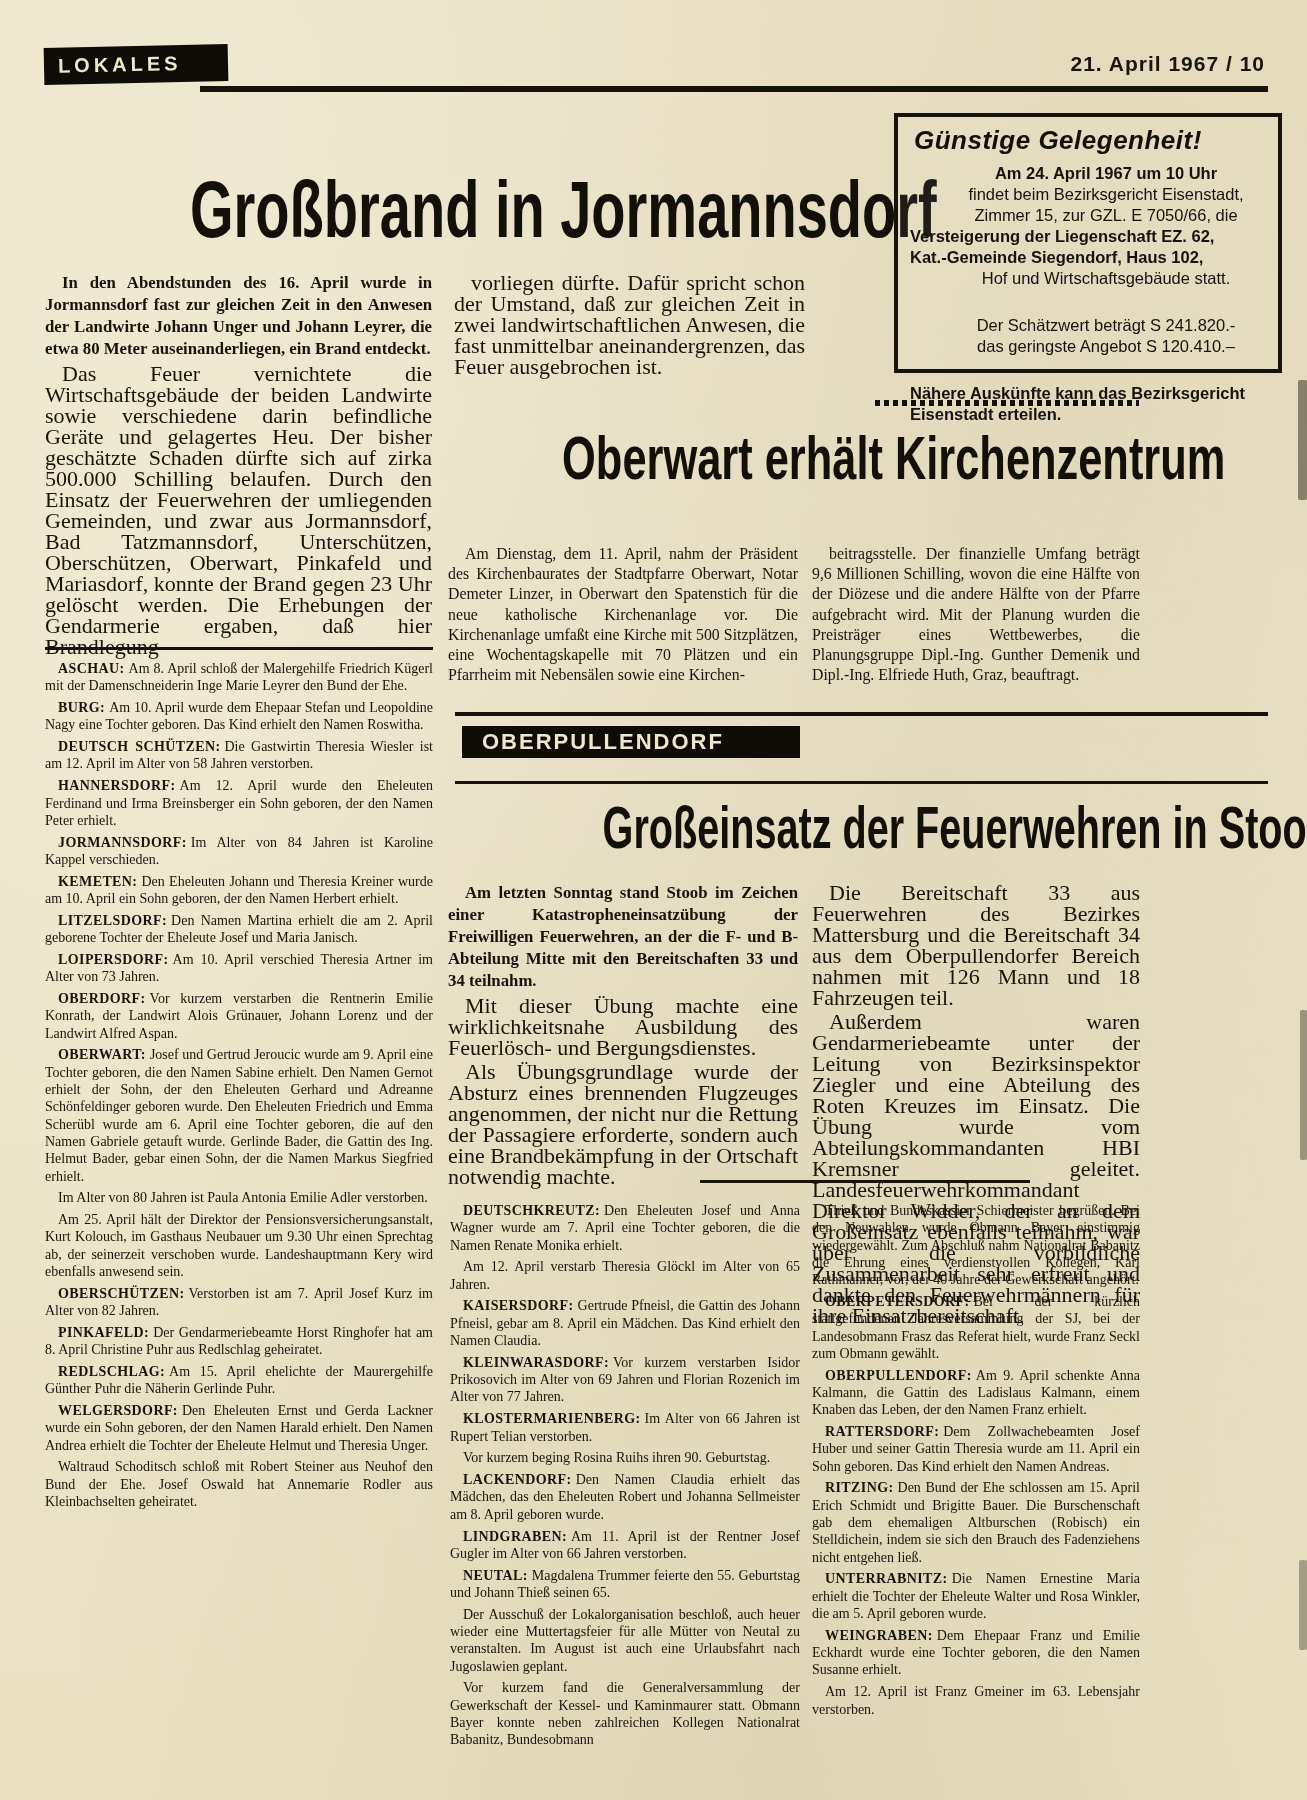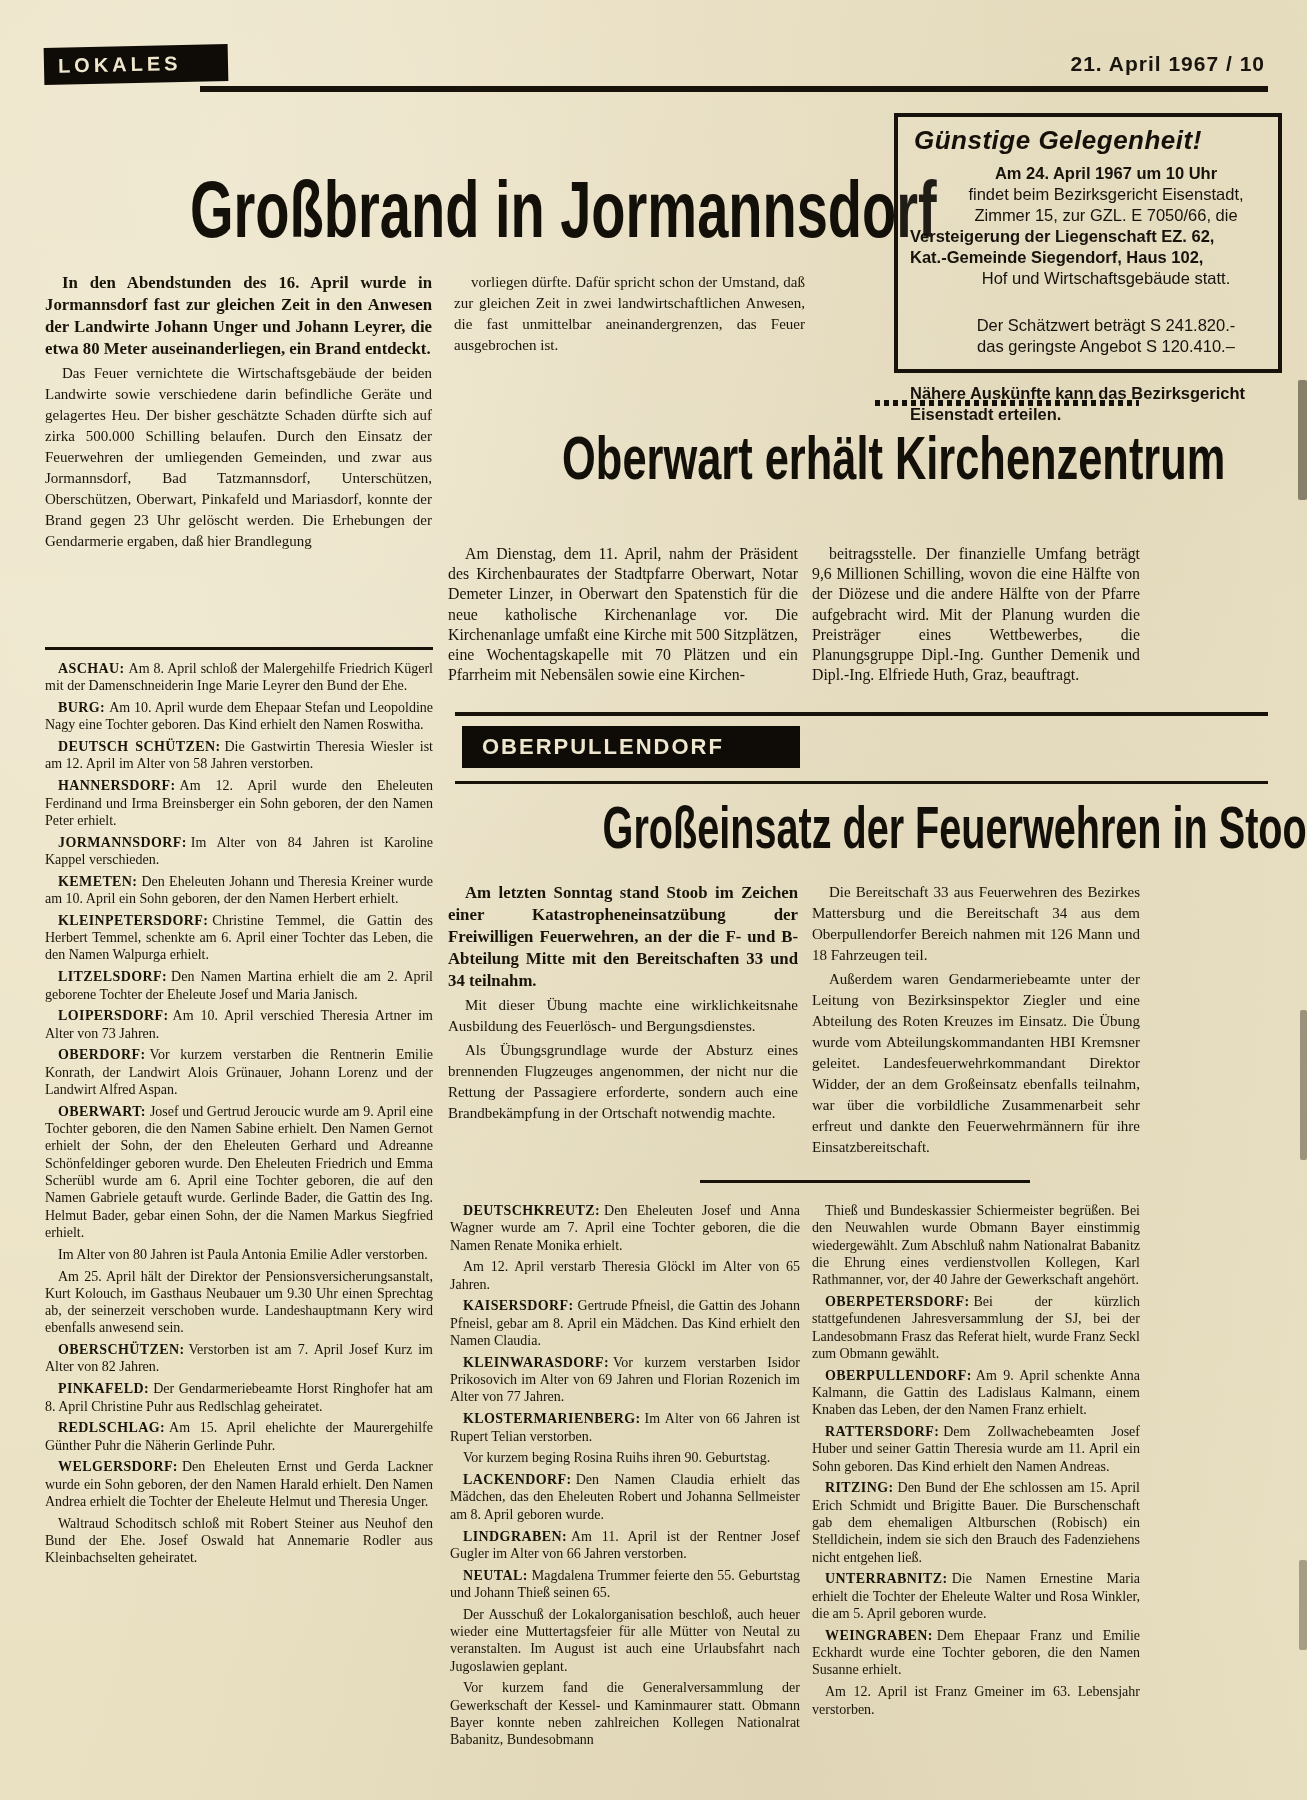--- a/index.html
+++ b/index.html
@@ -33,36 +33,36 @@
   .headline>span{display:inline-block;white-space:nowrap;transform-origin:50% 50%;}
   .headline-grossbrand{left:30px;top:162px;width:790px;font-size:80px;line-height:96px;}
   .headline-grossbrand>span{transform:scaleX(0.70);}
   .headline-kirche{left:420px;top:420px;width:722px;font-size:62px;line-height:76px;}
   .headline-kirche>span{transform:scaleX(0.70);}
   .headline-stoob{left:415px;top:790px;width:730px;font-size:60px;line-height:76px;}
   .headline-stoob>span{transform:scaleX(0.66);}
   
   .cols{display:flex;}
   .atext p{margin:0 0 3px 0;text-align:justify;text-indent:17px;
-    font-size:15px;line-height:21px;color:#191409;}
+    font-size:22px;line-height:21px;color:#191409;}
   .atext p.lead{font-weight:bold;font-size:16.8px;line-height:22px;}
   .grossbrand-cols{left:45px;top:272px;width:760px;gap:22px;}
   .grossbrand-cols .c1{width:387px;}
   .grossbrand-cols .c2{width:351px;}
   .kirche-cols{left:448px;top:544px;width:692px;gap:14px;}
   .kirche-cols .atext p{font-size:15.8px;line-height:20.2px;}
   .kirche-cols .c1{width:350px;}
   .kirche-cols .c2{width:328px;}
   .stoob-cols{left:448px;top:882px;width:692px;gap:14px;}
   .stoob-cols .c1{width:350px;}
   .stoob-cols .c2{width:328px;}
   .rule-left{left:45px;top:647px;width:388px;height:3px;}
   .rule-op-top{left:455px;top:712px;width:813px;height:4px;}
   .rule-op-bot{left:455px;top:781px;width:813px;height:3px;}
-  .badge-oberpullendorf{left:462px;top:726px;width:318px;height:42px;font-size:22px;
+  .badge-oberpullendorf{left:462px;top:726px;width:318px;height:32px;font-size:22px;
     letter-spacing:2px;padding-left:20px;}
   .rule-mid{left:700px;top:1180px;width:330px;height:3px;}
   
   .dotline{left:875px;top:400px;width:264px;height:6px;
     background:repeating-linear-gradient(90deg,#14100a 0 5px,transparent 5px 9px);}
   
   .notices p{margin:0 0 4.5px 0;text-align:justify;text-indent:13px;
     font-size:14px;line-height:17.3px;color:#191409;}
   .notices b{letter-spacing:.4px;}
   .notices b:not(:empty){margin-right:4px;}
@@ -156,21 +156,20 @@
       <p><b>BURG:</b><span>Am 10. April wurde dem Ehepaar Stefan und Leopoldine Nagy eine Tochter geboren. Das Kind erhielt den Namen Roswitha.</span></p>
 
       <p><b>DEUTSCH SCHÜTZEN:</b><span>Die Gastwirtin Theresia Wiesler ist am 12. April im Alter von 58 Jahren verstorben.</span></p>
 
       <p><b>HANNERSDORF:</b><span>Am 12. April wurde den Eheleuten Ferdinand und Irma Breinsberger ein Sohn geboren, der den Namen Peter erhielt.</span></p>
 
       <p><b>JORMANNSDORF:</b><span>Im Alter von 84 Jahren ist Karoline Kappel verschieden.</span></p>
 
       <p><b>KEMETEN:</b><span>Den Eheleuten Johann und Theresia Kreiner wurde am 10. April ein Sohn geboren, der den Namen Herbert erhielt.</span></p>
 
-      <p><b>KLEINPETERSDORF:</b><span>Christine Temmel, die Gattin des Herbert Temmel, schenkte am 6. April einer Tochter das Leben, die den Namen Walpurga erhielt.</span></p>
 
       <p><b>LITZELSDORF:</b><span>Den Namen Martina erhielt die am 2. April geborene Tochter der Eheleute Josef und Maria Janisch.</span></p>
 
       <p><b>LOIPERSDORF:</b><span>Am 10. April verschied Theresia Artner im Alter von 73 Jahren.</span></p>
 
       <p><b>OBERDORF:</b><span>Vor kurzem verstarben die Rentnerin Emilie Konrath, der Landwirt Alois Grünauer, Johann Lorenz und der Landwirt Alfred Aspan.</span></p>
 
       <p><b>OBERWART:</b><span>Josef und Gertrud Jeroucic wurde am 9. April eine Tochter geboren, die den Namen Sabine erhielt. Den Namen Gernot erhielt der Sohn, der den Eheleuten Gerhard und Adreanne Schönfeldinger geboren wurde. Den Eheleuten Friedrich und Emma Scherübl wurde am 6. April eine Tochter geboren, die auf den Namen Gabriele getauft wurde. Gerlinde Bader, die Gattin des Ing. Helmut Bader, gebar einen Sohn, der die Namen Markus Siegfried erhielt.</span></p>
 
       <p><b></b><span>Im Alter von 80 Jahren ist Paula Antonia Emilie Adler verstorben.</span></p>

